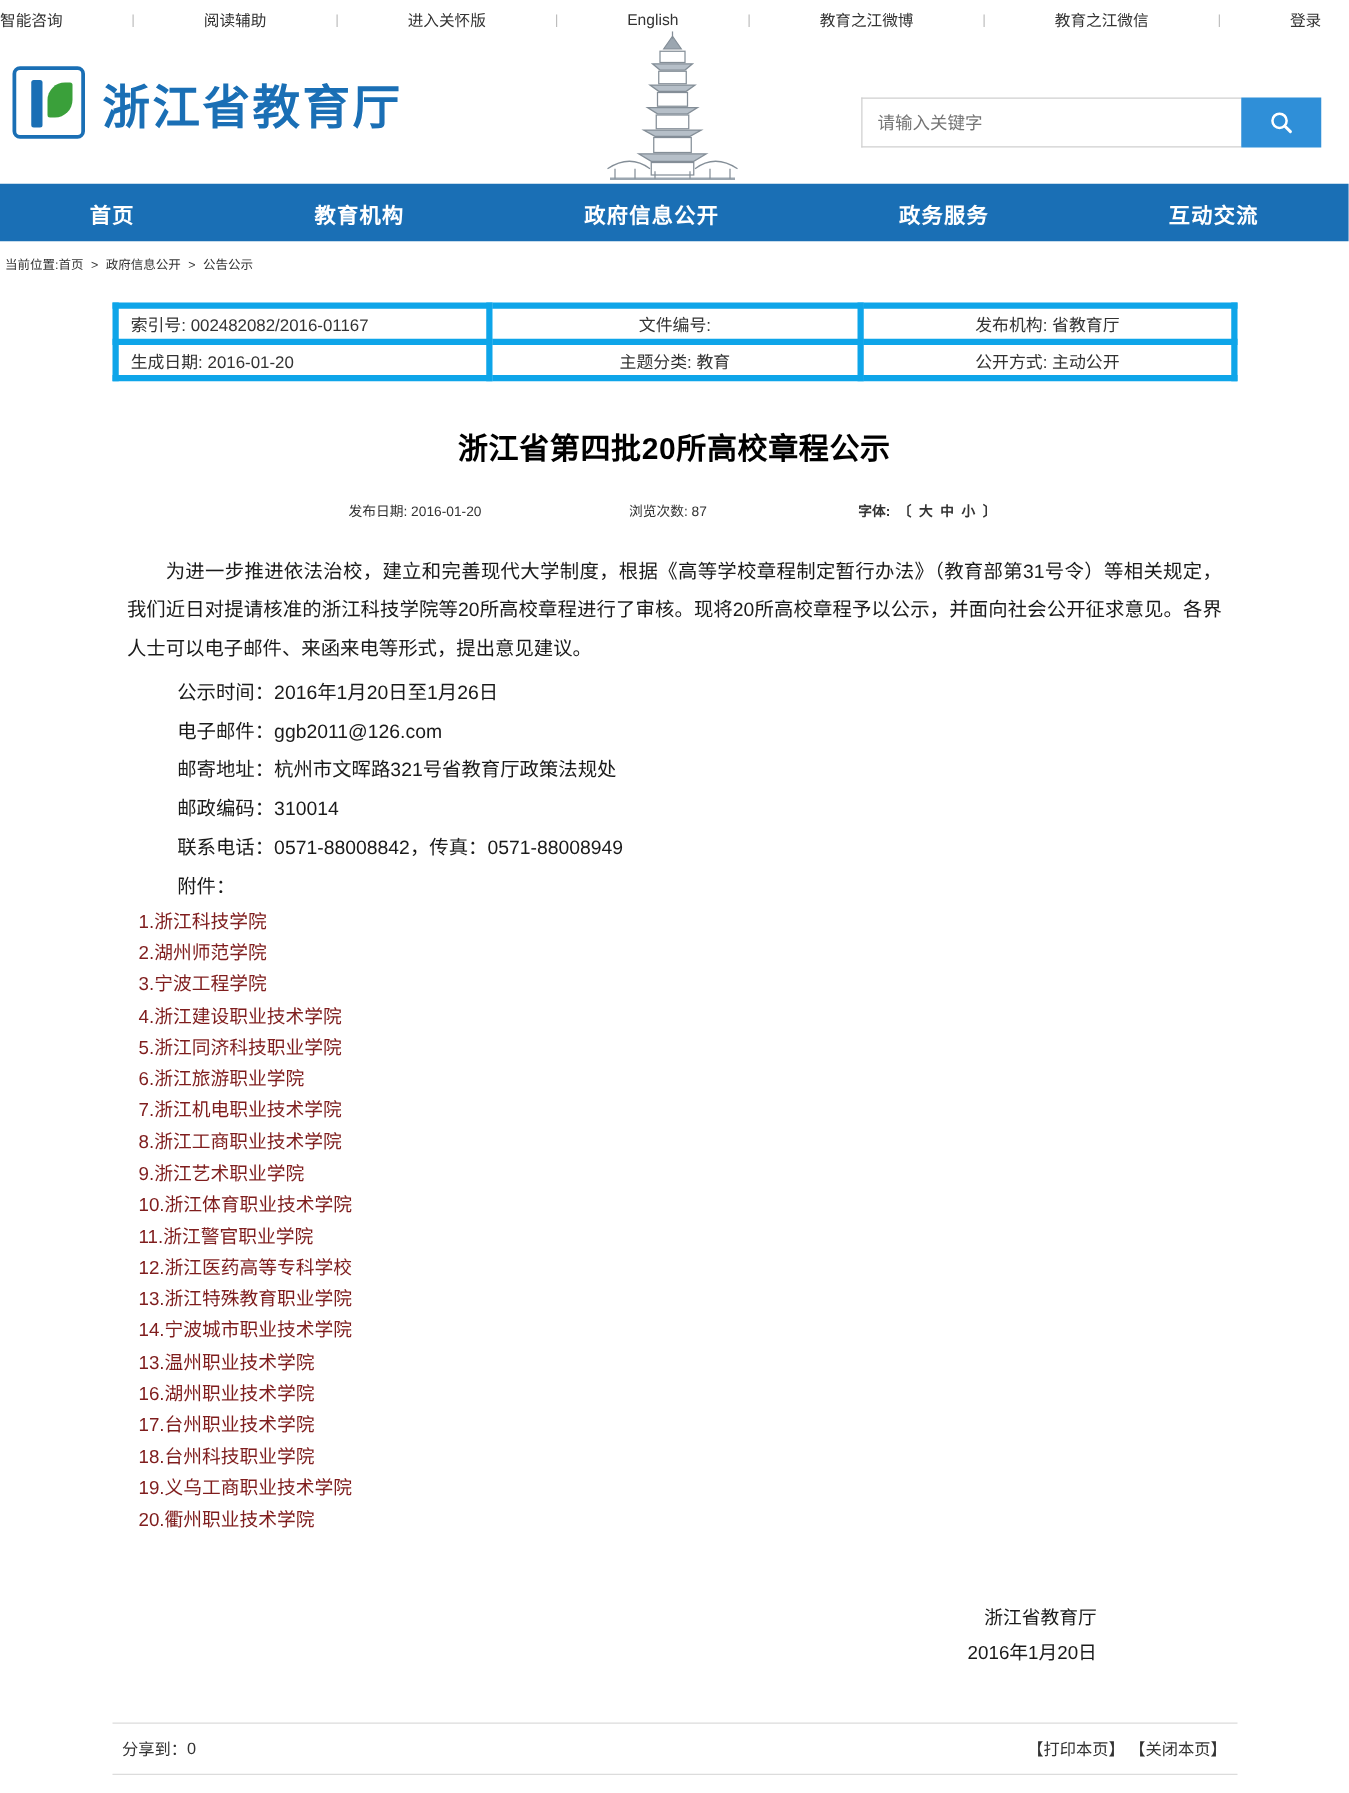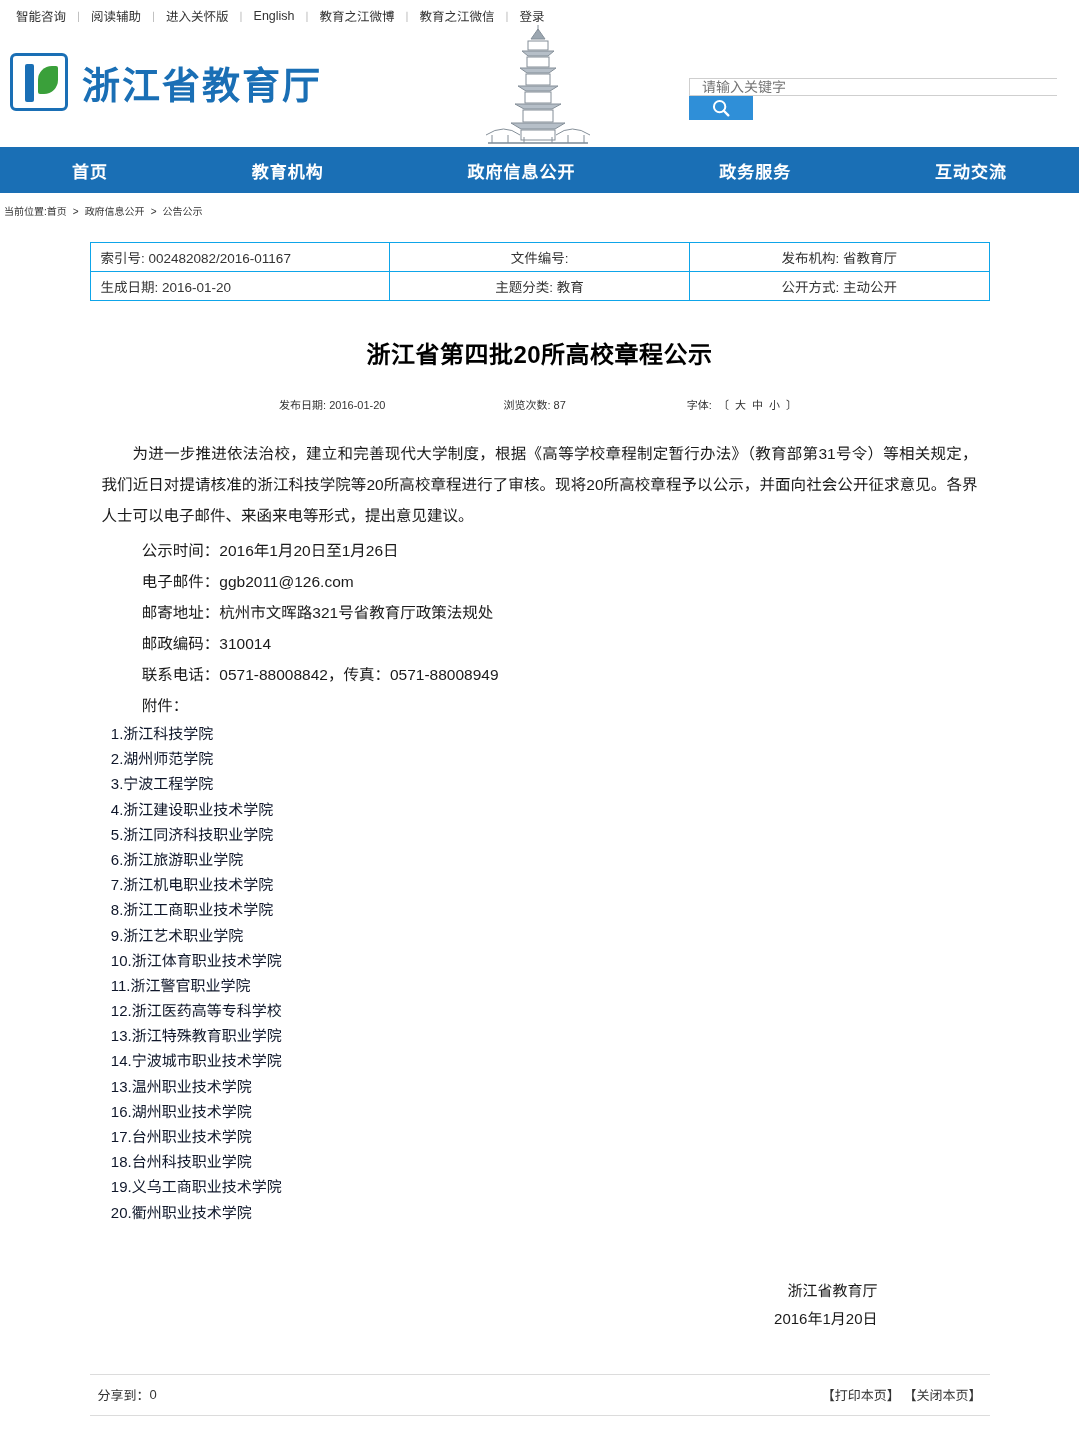--- a/index.html
+++ b/index.html
@@ -7,23 +7,23 @@
     margin: 0; padding: 0;
     background: #ffffff;
     font-family: "Liberation Sans", "DejaVu Sans", sans-serif;
     color: #333;
   }
   body { width: 1079px; }
 
   
   .topbar {
     display: flex;
-    justify-content: flex-start;
-    align-items: center;
-    padding: 6px 22px 0 16px;
+    justify-content: space-between;
+    align-items: center;
+    padding: 6px 22px 0 0;
     font-size: 12.5px;
     color: #333;
   }
   .topbar a {
     color: #333;
     text-decoration: none;
     white-space: nowrap;
   }
   .topbar .sep {
     color: #bbb;
@@ -85,21 +85,20 @@
   }
 
   .search-wrap {
     position: absolute;
     right: 22px;
     top: 53px;
     display: flex;
     align-items: stretch;
     width: 368px;
     height: 40px;
-    flex-direction: column;
   }
   .search-input {
     flex: 1;
     border: 1px solid #cfcfcf;
     border-right: none;
     padding: 0 12px;
     font-size: 14px;
     color: #999;
     font-family: "Liberation Sans", sans-serif;
     outline: none;
@@ -156,21 +155,21 @@
 
   
   table.meta {
     width: 900px;
     border-collapse: collapse;
     font-size: 13.5px;
     color: #333;
     margin-bottom: 4px;
   }
   table.meta td {
-    border: 1px solid #0ea5e9;
+    border: 5px solid #0ea5e9;
     height: 29px;
     padding: 2px 10px;
     white-space: nowrap;
   }
   td.m1 { width: 300px; }
   td.m2 { width: 300px; text-align: center; }
   td.m3 { width: 300px; text-align: center; }
 
   
   .title {
@@ -182,21 +181,21 @@
     letter-spacing: .5px;
   }
   .subinfo {
     display: flex;
     justify-content: center;
     font-size: 11px;
     color: #333;
     gap: 118px;
     margin-bottom: 26px;
   }
-  .fontsize-group span { cursor: pointer; margin: 0 3px; }
+  .fontsize-group span { cursor: pointer; margin: 0 3px; font-weight: bold; }
 
   .body-text {
     font-size: 15.5px;
     line-height: 2.0;
     color: #1a1a1a;
     padding: 0 12px;
   }
   .body-text p.indent {
     margin: 0 0 4px 0;
     text-indent: 2em;
@@ -211,21 +210,21 @@
     padding-left: 2.6em;
   }
   ol.attachments {
     list-style: none;
     margin: 0;
     padding: 0 0 0 0.6em;
   }
   ol.attachments li {
     font-size: 15px;
     line-height: 1.68;
-    color: #0f172a;
+    color: #7f1d1d;
     white-space: nowrap;
   }
 
   .signoff {
     margin-top: 52px;
     text-align: right;
     padding-right: 100px;
     font-size: 15px;
     line-height: 1.9;
     color: #1a1a1a;

